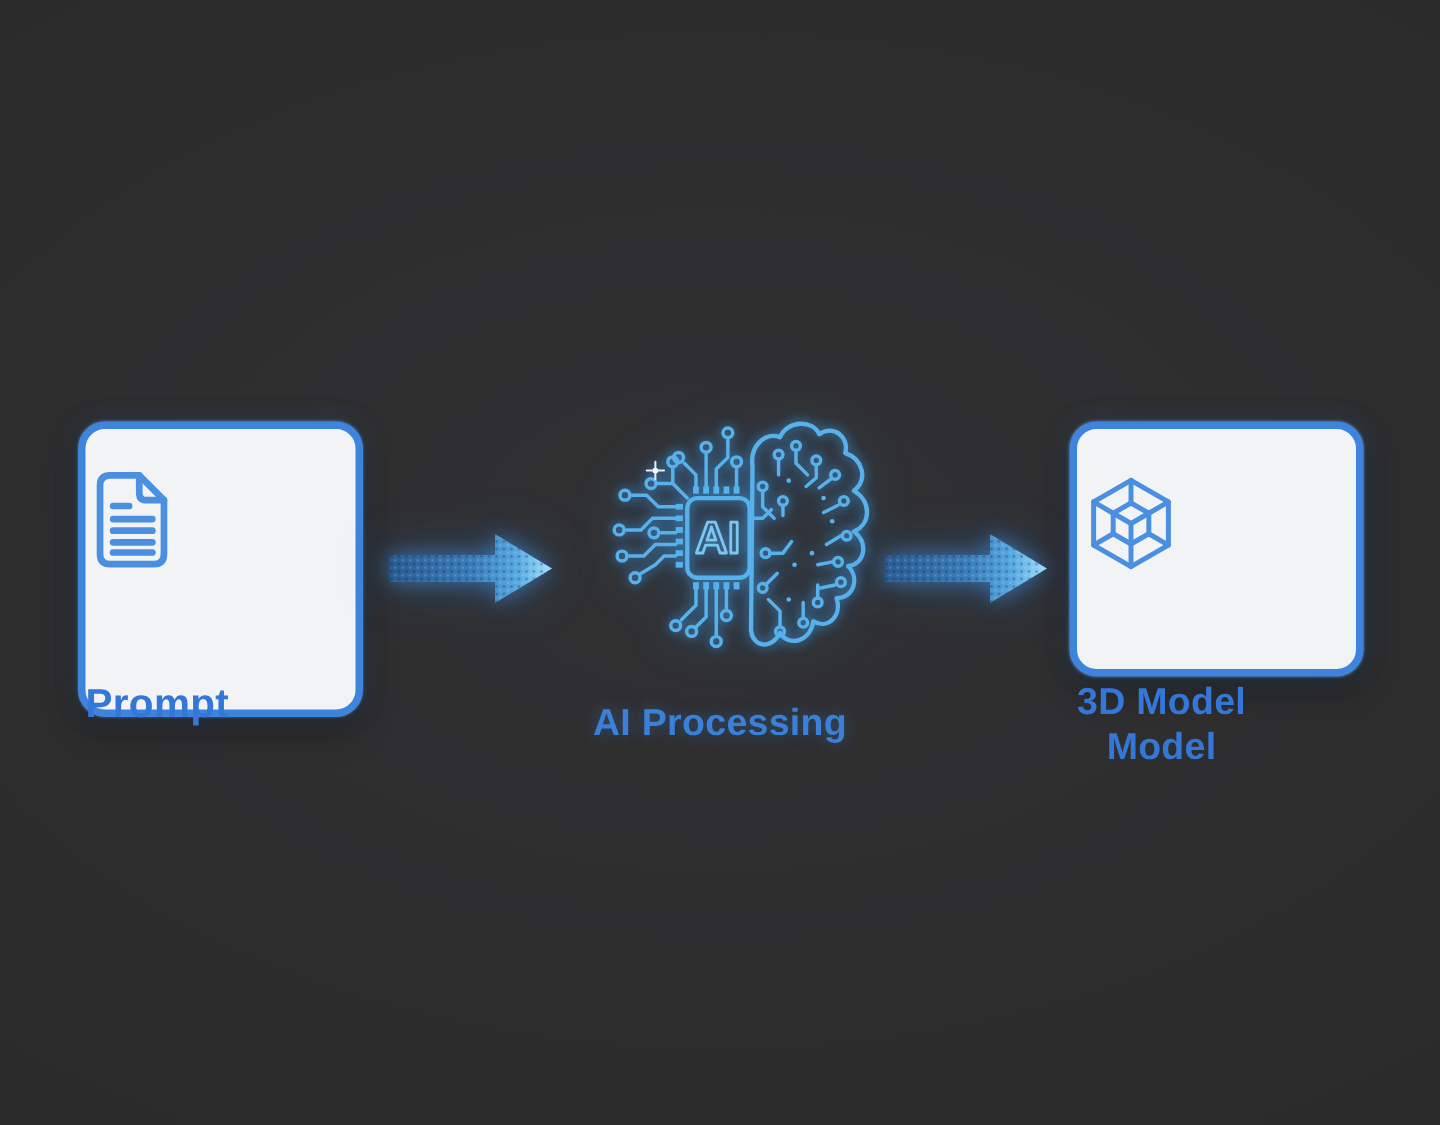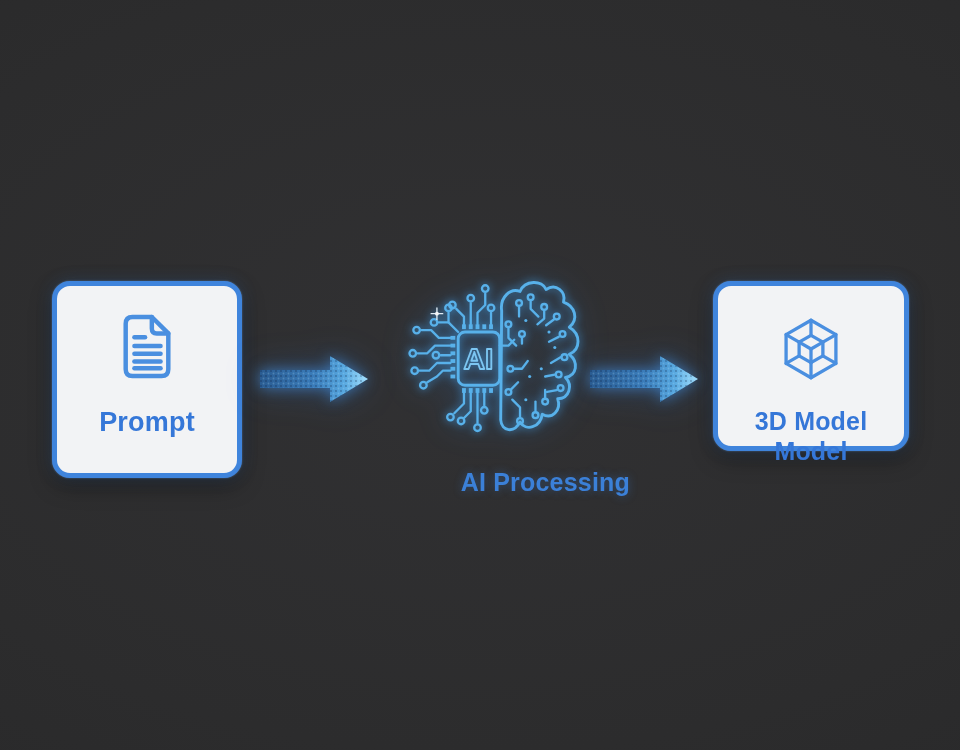--- a/index.html
+++ b/index.html
@@ -10,41 +10,42 @@
   }
   .stage{
     position:relative;width:960px;height:750px;
     background:radial-gradient(120% 95% at 50% 48%, #313133 0%, #2c2c2d 55%, #272728 100%);
   }
   
   .card{
     position:absolute;box-sizing:border-box;
     background:#f2f3f5;
     border:5px solid #3f84dc;border-radius:18px;
-    display:flex;flex-direction:column;align-items:center;
+    display:flex;flex-direction:column;align-items:flex-start;
     box-shadow:0 0 2px rgba(140,190,255,.45),0 0 16px rgba(60,130,220,.22),0 8px 22px rgba(0,0,0,.35);
+    gap:46px;
   }
   .card .icon{flex:0 0 auto;}
   .card .label{
     color:#3577d8;font-weight:bold;text-align:center;letter-spacing:.2px;
   }
   #card-prompt{left:52px;top:281px;width:190px;height:197px;padding-top:27px;}
   #card-prompt .label{font-size:27px;margin-top:22px;}
   #card-output{left:713px;top:281px;width:196px;height:170px;padding-top:24px;}
   #card-output .label{font-size:25px;line-height:30px;margin-top:14px;}
   
   .arrow{position:absolute;width:110px;height:58px;}
   .arrow svg{filter:drop-shadow(0 0 7px rgba(70,160,255,.55)) drop-shadow(0 0 16px rgba(40,120,220,.3));}
   #arrow-1{left:260px;top:350px;}
   #arrow-2{left:590px;top:350px;}
   
   .brain{position:absolute;left:402px;top:276px;width:180px;height:172px;}
   .brain svg{filter:drop-shadow(0 0 4px rgba(70,175,255,.75)) drop-shadow(0 0 14px rgba(40,130,230,.35));}
   .processing-label{
-    position:absolute;left:330px;top:468px;width:300px;text-align:right;
+    position:absolute;left:330px;top:468px;width:300px;text-align:center;
     color:#3b80d8;font-size:25px;font-weight:bold;letter-spacing:.2px;
     text-shadow:0 0 10px rgba(60,140,240,.35);
   }
   .hidden-defs{position:absolute;width:0;height:0;}
 </style>
 </head>
 <body>
 
 <div class="stage">
 

